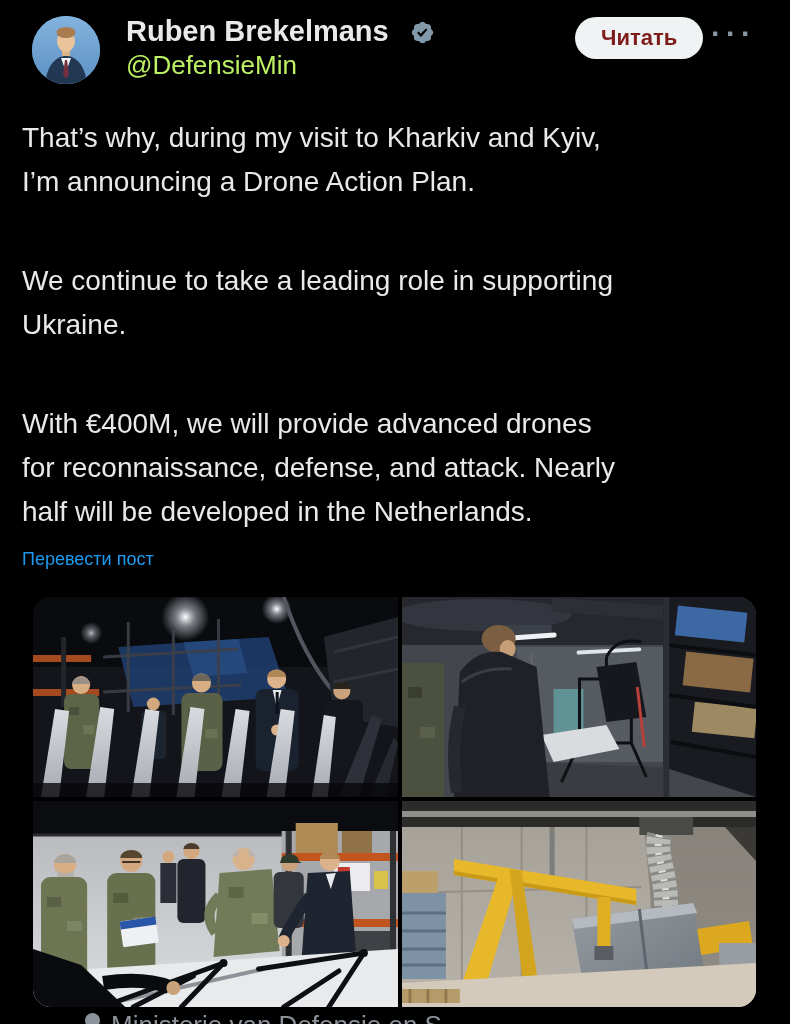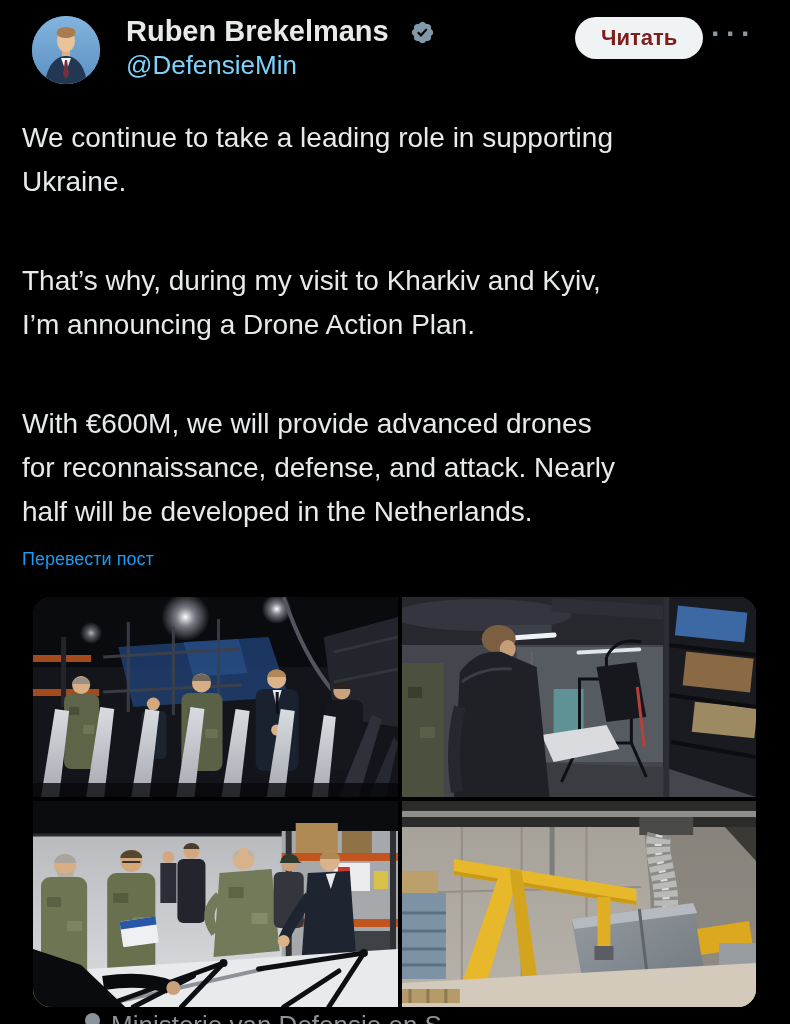--- a/index.html
+++ b/index.html
@@ -9,21 +9,21 @@
   }
   
   .avatar{
     position:absolute;left:32px;top:16px;width:68px;height:68px;border-radius:50%;
     overflow:hidden;cursor:pointer;background:#6ea3d0;
   }
   .name-block{position:absolute;left:126px;top:13px;}
   .display-name{display:flex;align-items:center;gap:21px;font-size:29px;font-weight:700;
     line-height:36px;color:#e7e9ea;cursor:pointer;white-space:nowrap;}
   .badge{width:25px;height:25px;margin-top:2px;}
-  .user-handle{font-size:26px;line-height:33px;color:#7dd3fc;cursor:pointer;}
+  .user-handle{font-size:26px;line-height:33px;color:#bef264;cursor:pointer;}
   .follow-btn{
     position:absolute;left:575px;top:17px;height:42px;padding:0 26px;border:none;
     border-radius:21px;background:#eff3f4;color:#7f1d1d;font-family:inherit;
     font-size:22px;font-weight:700;cursor:pointer;display:flex;align-items:center;
   }
   .more-dots{
     position:absolute;right:34px;top:14px;color:#8b98a5;font-size:30px;font-weight:700;
     letter-spacing:5px;cursor:pointer;line-height:40px;
   }
   
@@ -78,25 +78,25 @@
         <path fill="#8299a9" d="M22.25 12c0-1.43-.88-2.67-2.19-3.34.46-1.39.2-2.9-.81-3.91s-2.52-1.27-3.91-.81c-.66-1.31-1.91-2.19-3.34-2.19s-2.67.88-3.33 2.19c-1.4-.46-2.91-.2-3.92.81s-1.26 2.52-.8 3.91c-1.31.67-2.2 1.91-2.2 3.34s.89 2.67 2.2 3.34c-.46 1.39-.21 2.9.8 3.91s2.52 1.26 3.91.81c.67 1.31 1.91 2.19 3.34 2.19s2.68-.88 3.34-2.19c1.39.45 2.9.2 3.91-.81s1.27-2.52.81-3.91c1.31-.67 2.19-1.91 2.19-3.34zm-11.71 4.2L6.8 12.46l1.41-1.42 2.26 2.26 4.8-5.23 1.47 1.36-6.2 6.77z"></path>
       </svg>
     </div>
     <div class="user-handle">@DefensieMin</div>
   </div>
 
   <button class="follow-btn">Читать</button>
   <div class="more-dots">···</div>
 
   <div class="tweet-text">
+    <p>That’s why, during my visit to Kharkiv and Kyiv,
+I’m announcing a Drone Action Plan.</p>
     <p>We continue to take a leading role in supporting
 Ukraine.</p>
-    <p>That’s why, during my visit to Kharkiv and Kyiv,
-I’m announcing a Drone Action Plan.</p>
-    <p>With €600M, we will provide advanced drones
+    <p>With €400M, we will provide advanced drones
 for reconnaissance, defense, and attack. Nearly
 half will be developed in the Netherlands.</p>
     <a class="translate-link">Перевести пост</a>
   </div>
 
   <div class="photo-grid">
 
     <div class="photo-cell">
       <svg viewBox="0 0 364 200" preserveAspectRatio="none">
         <defs>

